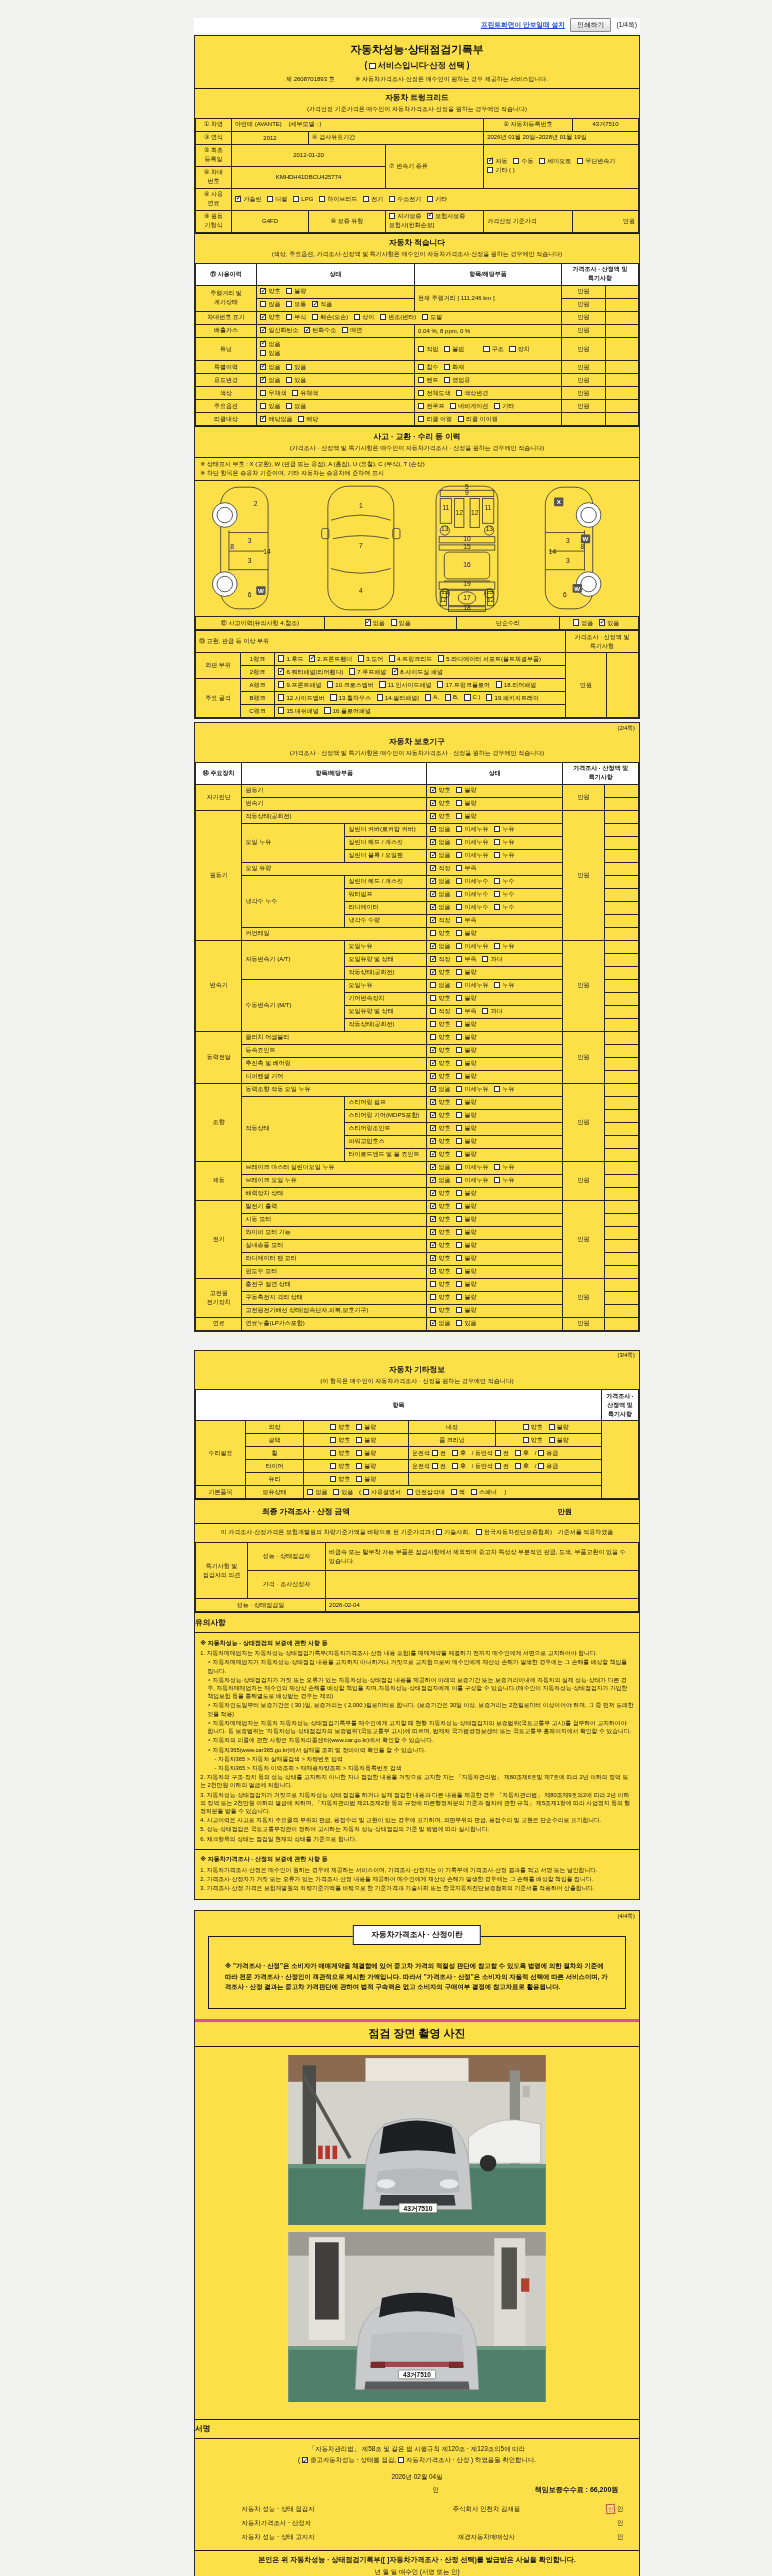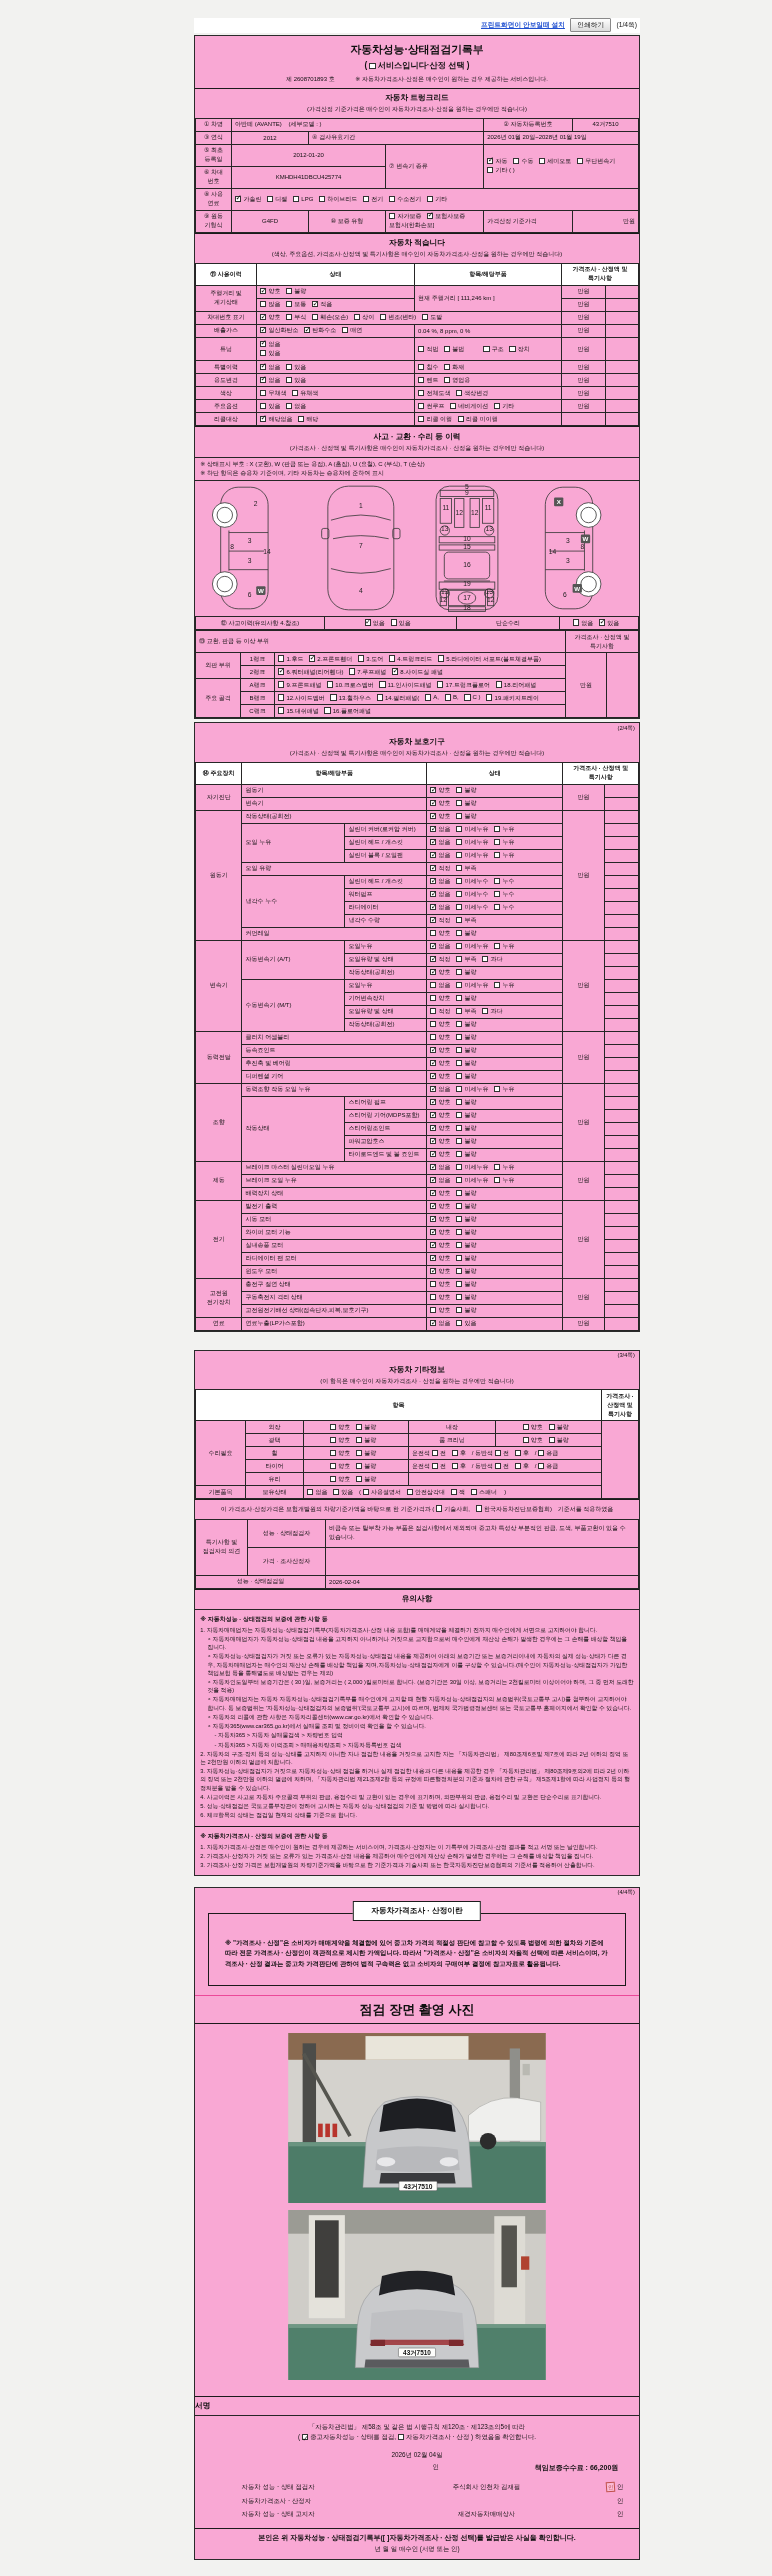--- a/index.html
+++ b/index.html
@@ -2,21 +2,21 @@
 <html style="font-size:8.2px"><head>
 <meta charset="utf-8">
 <style>
 html,body{margin:0;padding:0}
 body{width:773px;height:2576px;overflow:hidden;background:#f2f2f0;font-family:"Liberation Sans","DejaVu Sans",sans-serif;color:#111;font-size:6.2px}
 .col{width:446px;margin-left:194px;padding-top:17.5px}
 .toolbar{height:15.5px;background:#fff;display:flex;justify-content:flex-end;align-items:center;gap:5.2px;padding:0 3.1px;box-sizing:border-box}
 .lnk{color:#1f4fd0;text-decoration:underline;font-size:6.7px;font-weight:bold}
 .btn{font-size:6.7px;padding:1.5px 6.2px;border:0.5px solid #8a8a8a;border-radius:1px;background:linear-gradient(#fefefe,#dcdcdc);cursor:pointer}
 .pgno{font-size:6.7px}
-.page{background:#f9a8d4;border:1px solid #2b2b2b;box-sizing:border-box}
+.page{background:#fde047;border:1px solid #2b2b2b;box-sizing:border-box}
 .mark{text-align:right;font-size:5.7px;padding:1.5px 4.1px 0 0}
 .doc-head{padding:7.2px 5.2px 3.1px;text-align:center}
 .doc-title{font-size:10.8px;font-weight:bold}
 .doc-sub{font-size:8.2px;font-weight:bold;margin-top:3.1px}
 .doc-no{font-size:6px;margin-top:4.1px}
 .doc-no .sp{display:inline-block;width:20.6px}
 .sec{border-top:1px solid #1b1b1b}
 .sec-t{text-align:center;font-weight:bold;font-size:7.7px;padding:4.6px 0 1px}
 .sec-c{text-align:center;font-size:6px;padding:1px 0 3.6px}
 table{width:100%;border-collapse:collapse;table-layout:fixed}
@@ -29,31 +29,31 @@
 .cb.on::after{content:"✓";position:absolute;left:-0.5px;top:-3.6px;font-size:7.7px;font-weight:bold;color:#111}
 .opt{margin-right:5.7px;white-space:nowrap;display:inline-block}
 .stack .opt{display:block;margin:0.5px 0}
 .gap{display:inline-block;width:13.4px}
 .legend{font-size:6px;padding:2.1px 5.2px;line-height:1.5;border-top:0.5px solid #262626}
 .diagwrap{padding:2.1px 0;border-top:0.5px solid #262626;text-align:center}
 .final-row{display:flex;align-items:center;border-top:1px solid #1b1b1b;padding:6.2px 0}
 .final-row .fl{font-weight:bold;font-size:7.7px;margin-left:67px}
 .final-row .fr{font-weight:bold;font-size:7.2px;margin-left:auto;margin-right:67px}
 .basis{font-size:6px;text-align:center;padding:4.1px 7.2px 5.2px;line-height:1.5}
-.notes-t{border-top:1px solid #1b1b1b;border-bottom:0.5px solid #262626;text-align:center;font-weight:bold;font-size:7.7px;padding:4.6px 0}
+.notes-t{border-top:1px solid #1b1b1b;border-bottom:0.5px solid #262626;font-weight:bold;font-size:7.7px;padding:4.6px 0}
 .nblock{padding:3.1px 5.2px 5.2px;line-height:1.42}
 .nbt{font-weight:bold;font-size:6px;margin:2.1px 0}
 .nl{font-size:5.8px;margin:1px 0}
 .nl.i1{margin-left:7.2px}
 .nl.i2{margin-left:14.4px}
 .hr2{border-top:1px solid #1b1b1b}
 .p4box{margin:15.5px 13.4px 9.3px;border:1px solid #1b1b1b;position:relative;padding:24px 15.5px 15.5px}
 .p4title{position:absolute;top:-12.4px;left:50%;transform:translateX(-50%);background:#fff;border:1px solid #1b1b1b;padding:4.1px 17.5px;font-weight:bold;font-size:7.7px;white-space:nowrap}
 .p4desc{font-size:6.4px;line-height:1.65;font-weight:bold}
-.photo-t{border-top:1px solid #ec4899;border-bottom:1px solid #1b1b1b;text-align:center;font-weight:bold;font-size:13px;padding:4.6px 0;margin-top:7.2px}
+.photo-t{border-top:3px solid #ec4899;border-bottom:1px solid #1b1b1b;text-align:center;font-weight:bold;font-size:11px;padding:4.6px 0;margin-top:7.2px}
 .photos{text-align:center;padding:8.2px 0 9.3px}
 .photos svg{display:block;margin:0 auto 7.2px}
 .sign-t{border-top:1px solid #1b1b1b;border-bottom:0.5px solid #262626;font-weight:bold;font-size:7.7px;padding:4.1px 0}
 .sign-body{padding:5.2px 15.5px 4.1px}
 .sline{text-align:center;font-size:6.4px;line-height:1.7}
 .sdate{text-align:center;font-size:6.4px;margin:7.2px 0 2.1px}
 .feerow{display:flex;align-items:center;font-size:6.4px;margin:3.1px 0 9.3px}
 .feerow .seal-ph{margin-left:222px}
 .feerow .fee{font-weight:bold;font-size:7px;margin-left:auto;margin-right:5.2px}
 .role{display:flex;align-items:center;font-size:6.4px;margin:4.6px 0}
@@ -700,20 +700,24 @@
               <td colspan="2"></td>
             </tr>
             <tr>
               <td class="lab">기본품목</td>
               <td class="lab">보유상태</td>
               <td colspan="3"><span class="opt"><span class="cb"></span><span>없음</span></span><span class="opt"><span class="cb"></span><span>있음</span></span>( <span class="opt"><span class="cb"></span><span>사용설명서</span></span><span class="opt"><span class="cb"></span><span>안전삼각대</span></span><span class="opt"><span class="cb"></span><span>잭</span></span><span class="opt"><span class="cb"></span><span>스패너</span></span> )</td>
             </tr>
           </tbody>
       </table>
     </div>
+    <div class="final-row">
+      <span class="fl">최종 가격조사 · 산정 금액</span>
+      <span class="fr">만원</span>
+    </div>
     <div class="basis hr2">
       <span>이 가격조사·산정가격은 보험개발원의 차량기준가액을 바탕으로 한 기준가격과 (</span> <span><span class="opt"><span class="cb"></span><span>기술사회,</span></span><span class="opt"><span class="cb"></span><span>한국자동차진단보증협회)</span></span></span><span>기준서를 적용하였음</span>
     </div>
     <table class="hr2">
       <colgroup>
           <col style="width:52px">
           <col style="width:78px">
           <col style="width:313px">
         </colgroup>
       <tbody id="opinion-body">

